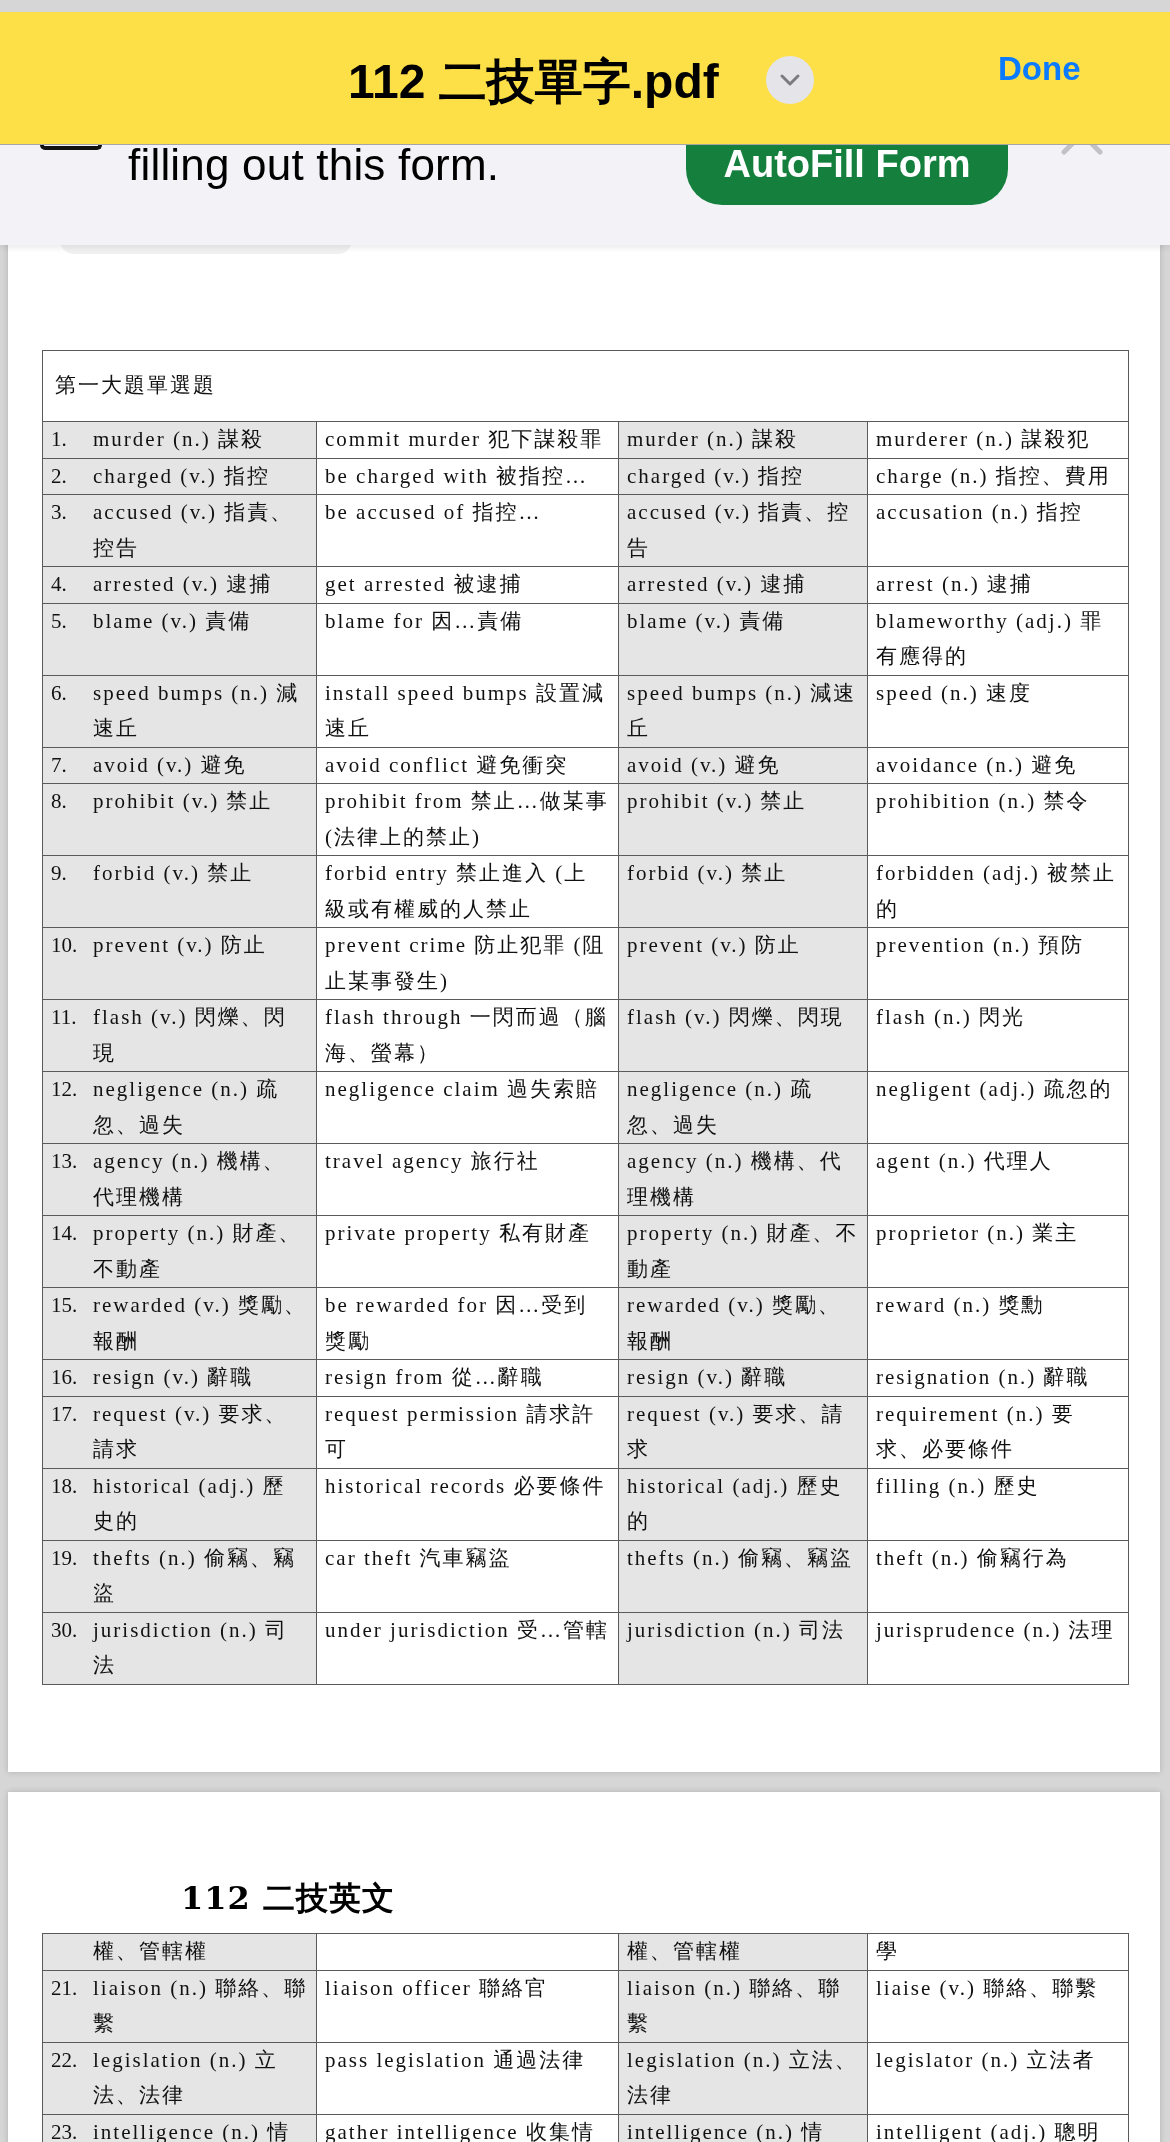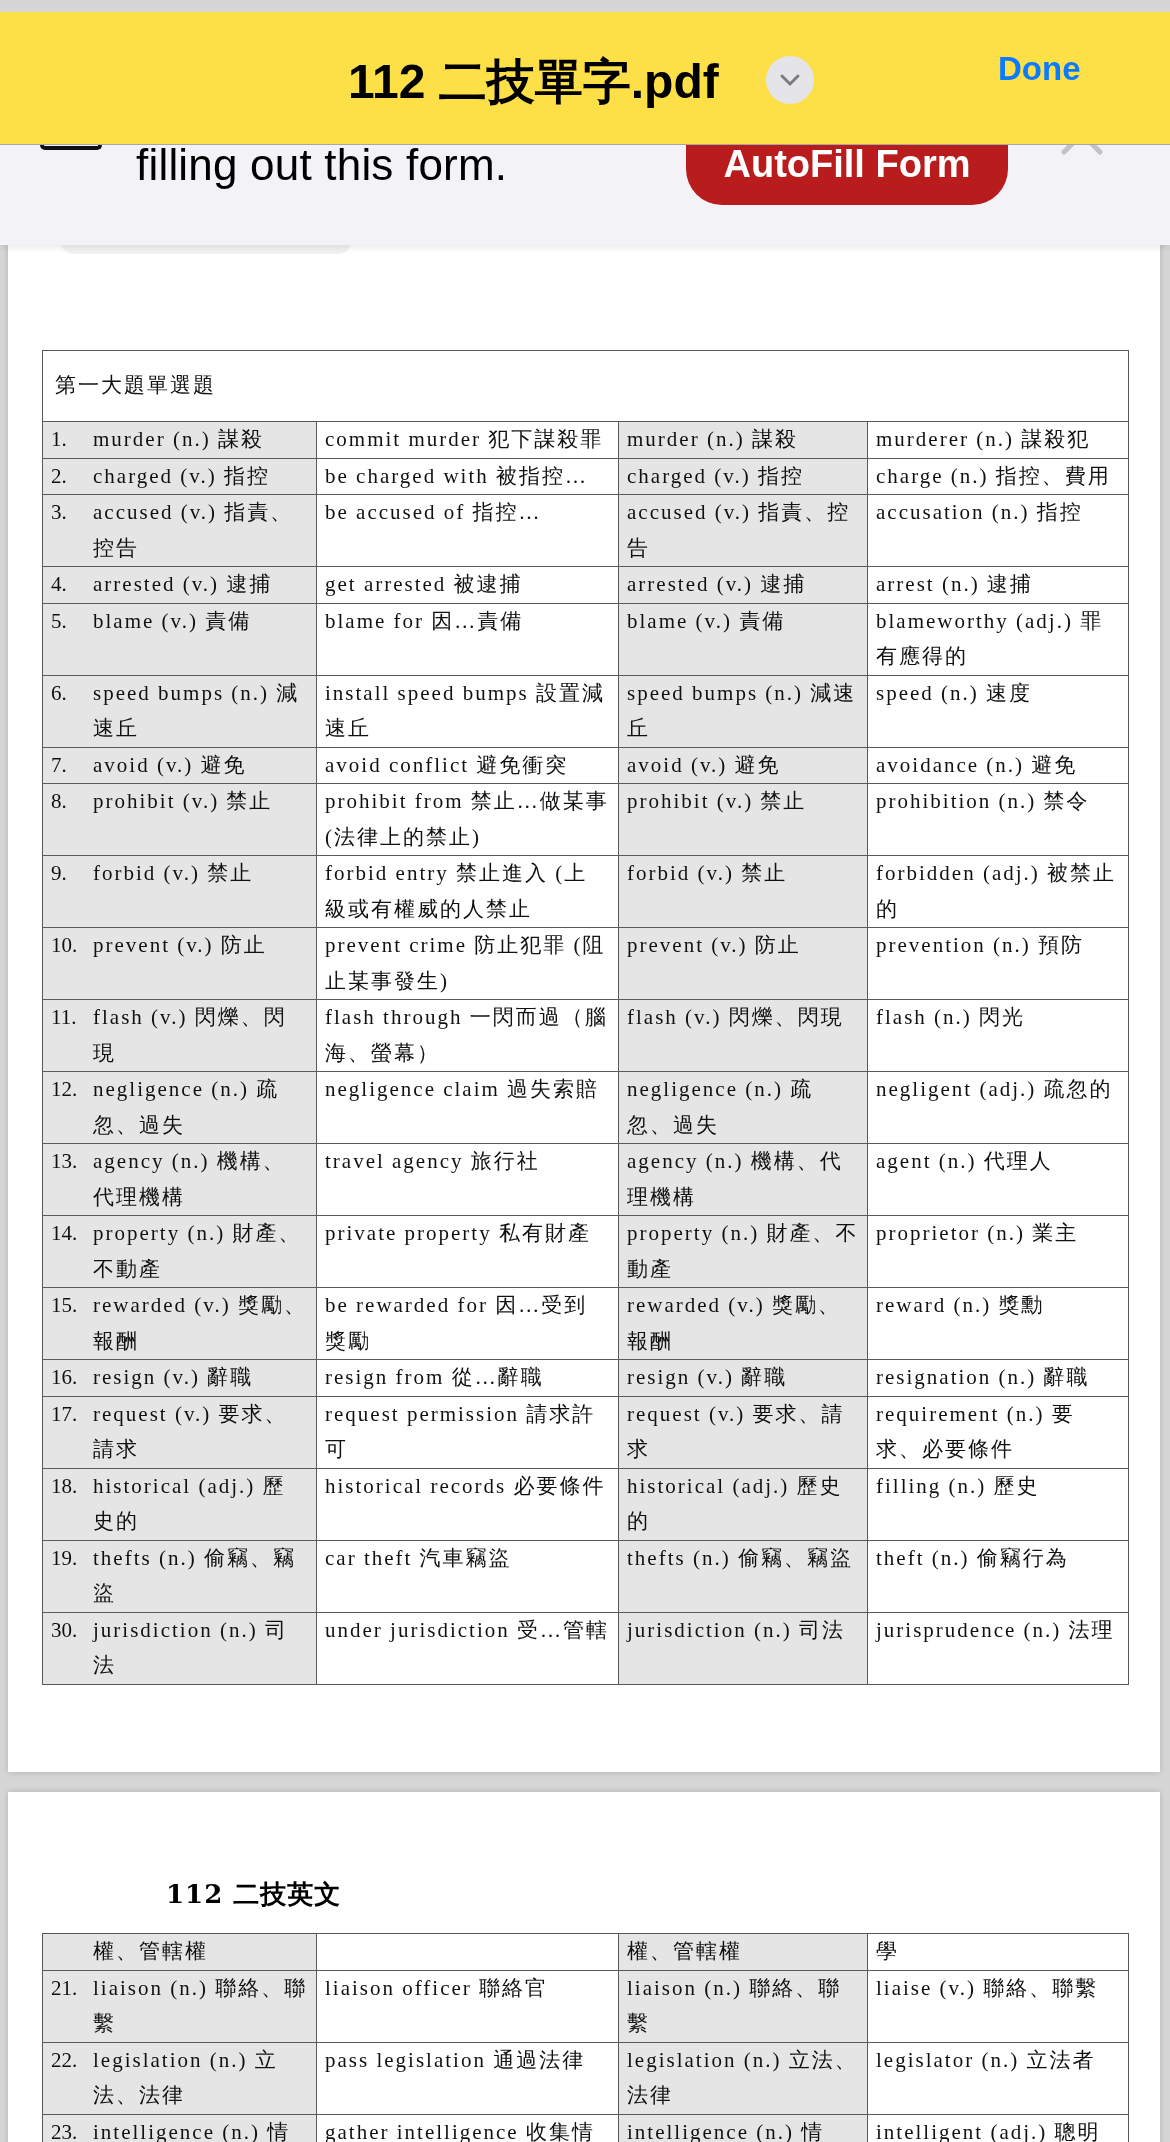--- a/index.html
+++ b/index.html
@@ -38,40 +38,40 @@
   table.vocab col.c2 { width:302px; }
   table.vocab col.c3 { width:249px; }
   table.vocab col.c4 { width:261px; }
   td.section-head { font-size:22px; height:70px; vertical-align:middle !important; padding-left:12px !important; }
   .num { display:inline-block; width:42px; }
   .c1-inner { display:flex; }
   .c1-inner .txt { flex:1; }
   .cn { letter-spacing:2px; }
 
   .doc-title {
-    position:absolute; left:158px; top:85px; font-size:26px; font-weight:bold;
+    position:absolute; left:173px; top:85px; font-size:32px; font-weight:bold;
     font-family:"DejaVu Serif", serif; letter-spacing:1px;
   }
 
   
   .banner {
     position:absolute; left:0; top:132px; width:1170px; height:113px;
     background:#f2f2f7; box-shadow:0 3px 6px rgba(0,0,0,0.08);
     font-family:"Liberation Sans", "DejaVu Sans", sans-serif; overflow:hidden;
   }
   .banner .form-icon {
     position:absolute; left:40px; top:-16px; width:54px; height:30px;
     border:4px solid #111; border-top:none; border-radius:0 0 5px 5px;
   }
   .banner .msg {
-    position:absolute; left:128px; top:8px; font-size:44px; color:#000; letter-spacing:0.2px;margin-left:8px;
+    position:absolute; left:128px; top:8px; font-size:44px; color:#000; letter-spacing:0.2px;
   }
   .banner .autofill-btn {
     position:absolute; left:686px; top:-40px; width:322px; height:113px;
-    background:#b91c1c; border-radius:0 0 36px 36px; color:#fff;
+    background:#15803d; border-radius:0 0 36px 36px; color:#fff;
     font-size:38px; font-weight:bold; text-align:center; line-height:0;
   }
   .banner .autofill-btn span { position:absolute; left:0; right:0; top:52px; line-height:40px; }
   .banner .close-btn {
     position:absolute; left:1060px; top:-20px; width:44px; height:44px;
   }
 
   
   .navbar {
     position:absolute; left:0; top:12px; width:1170px; height:132px;

